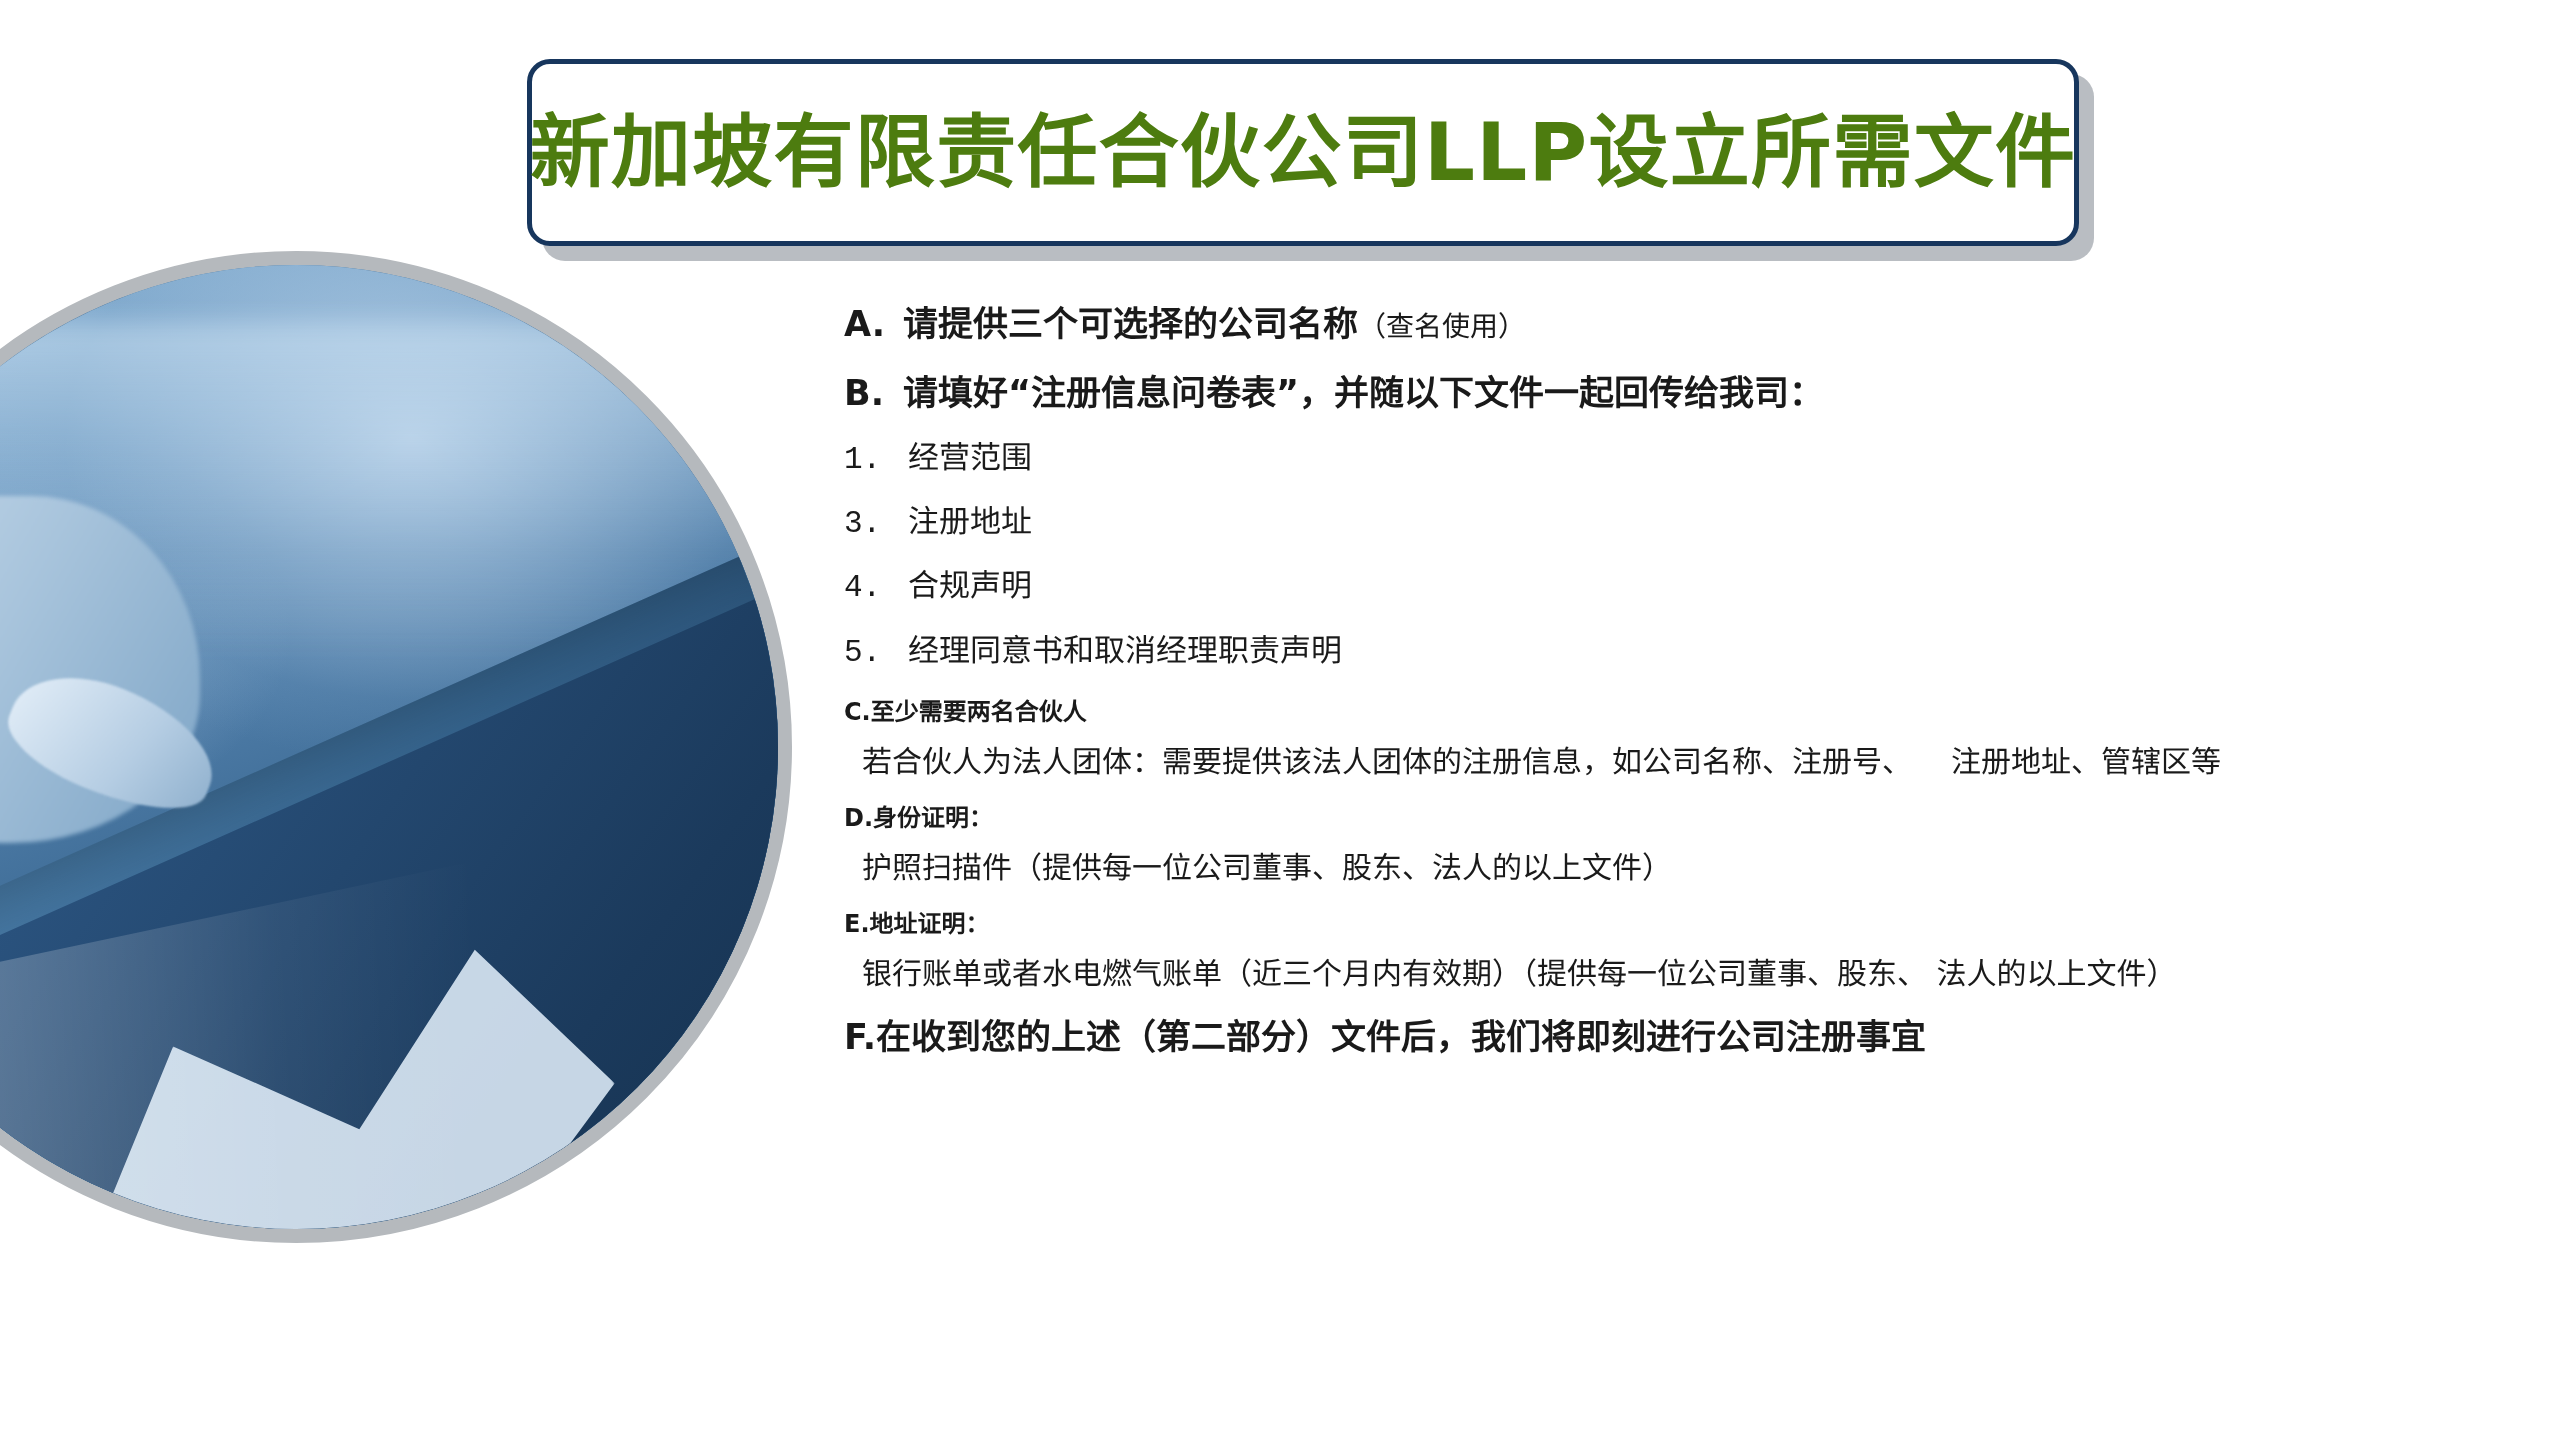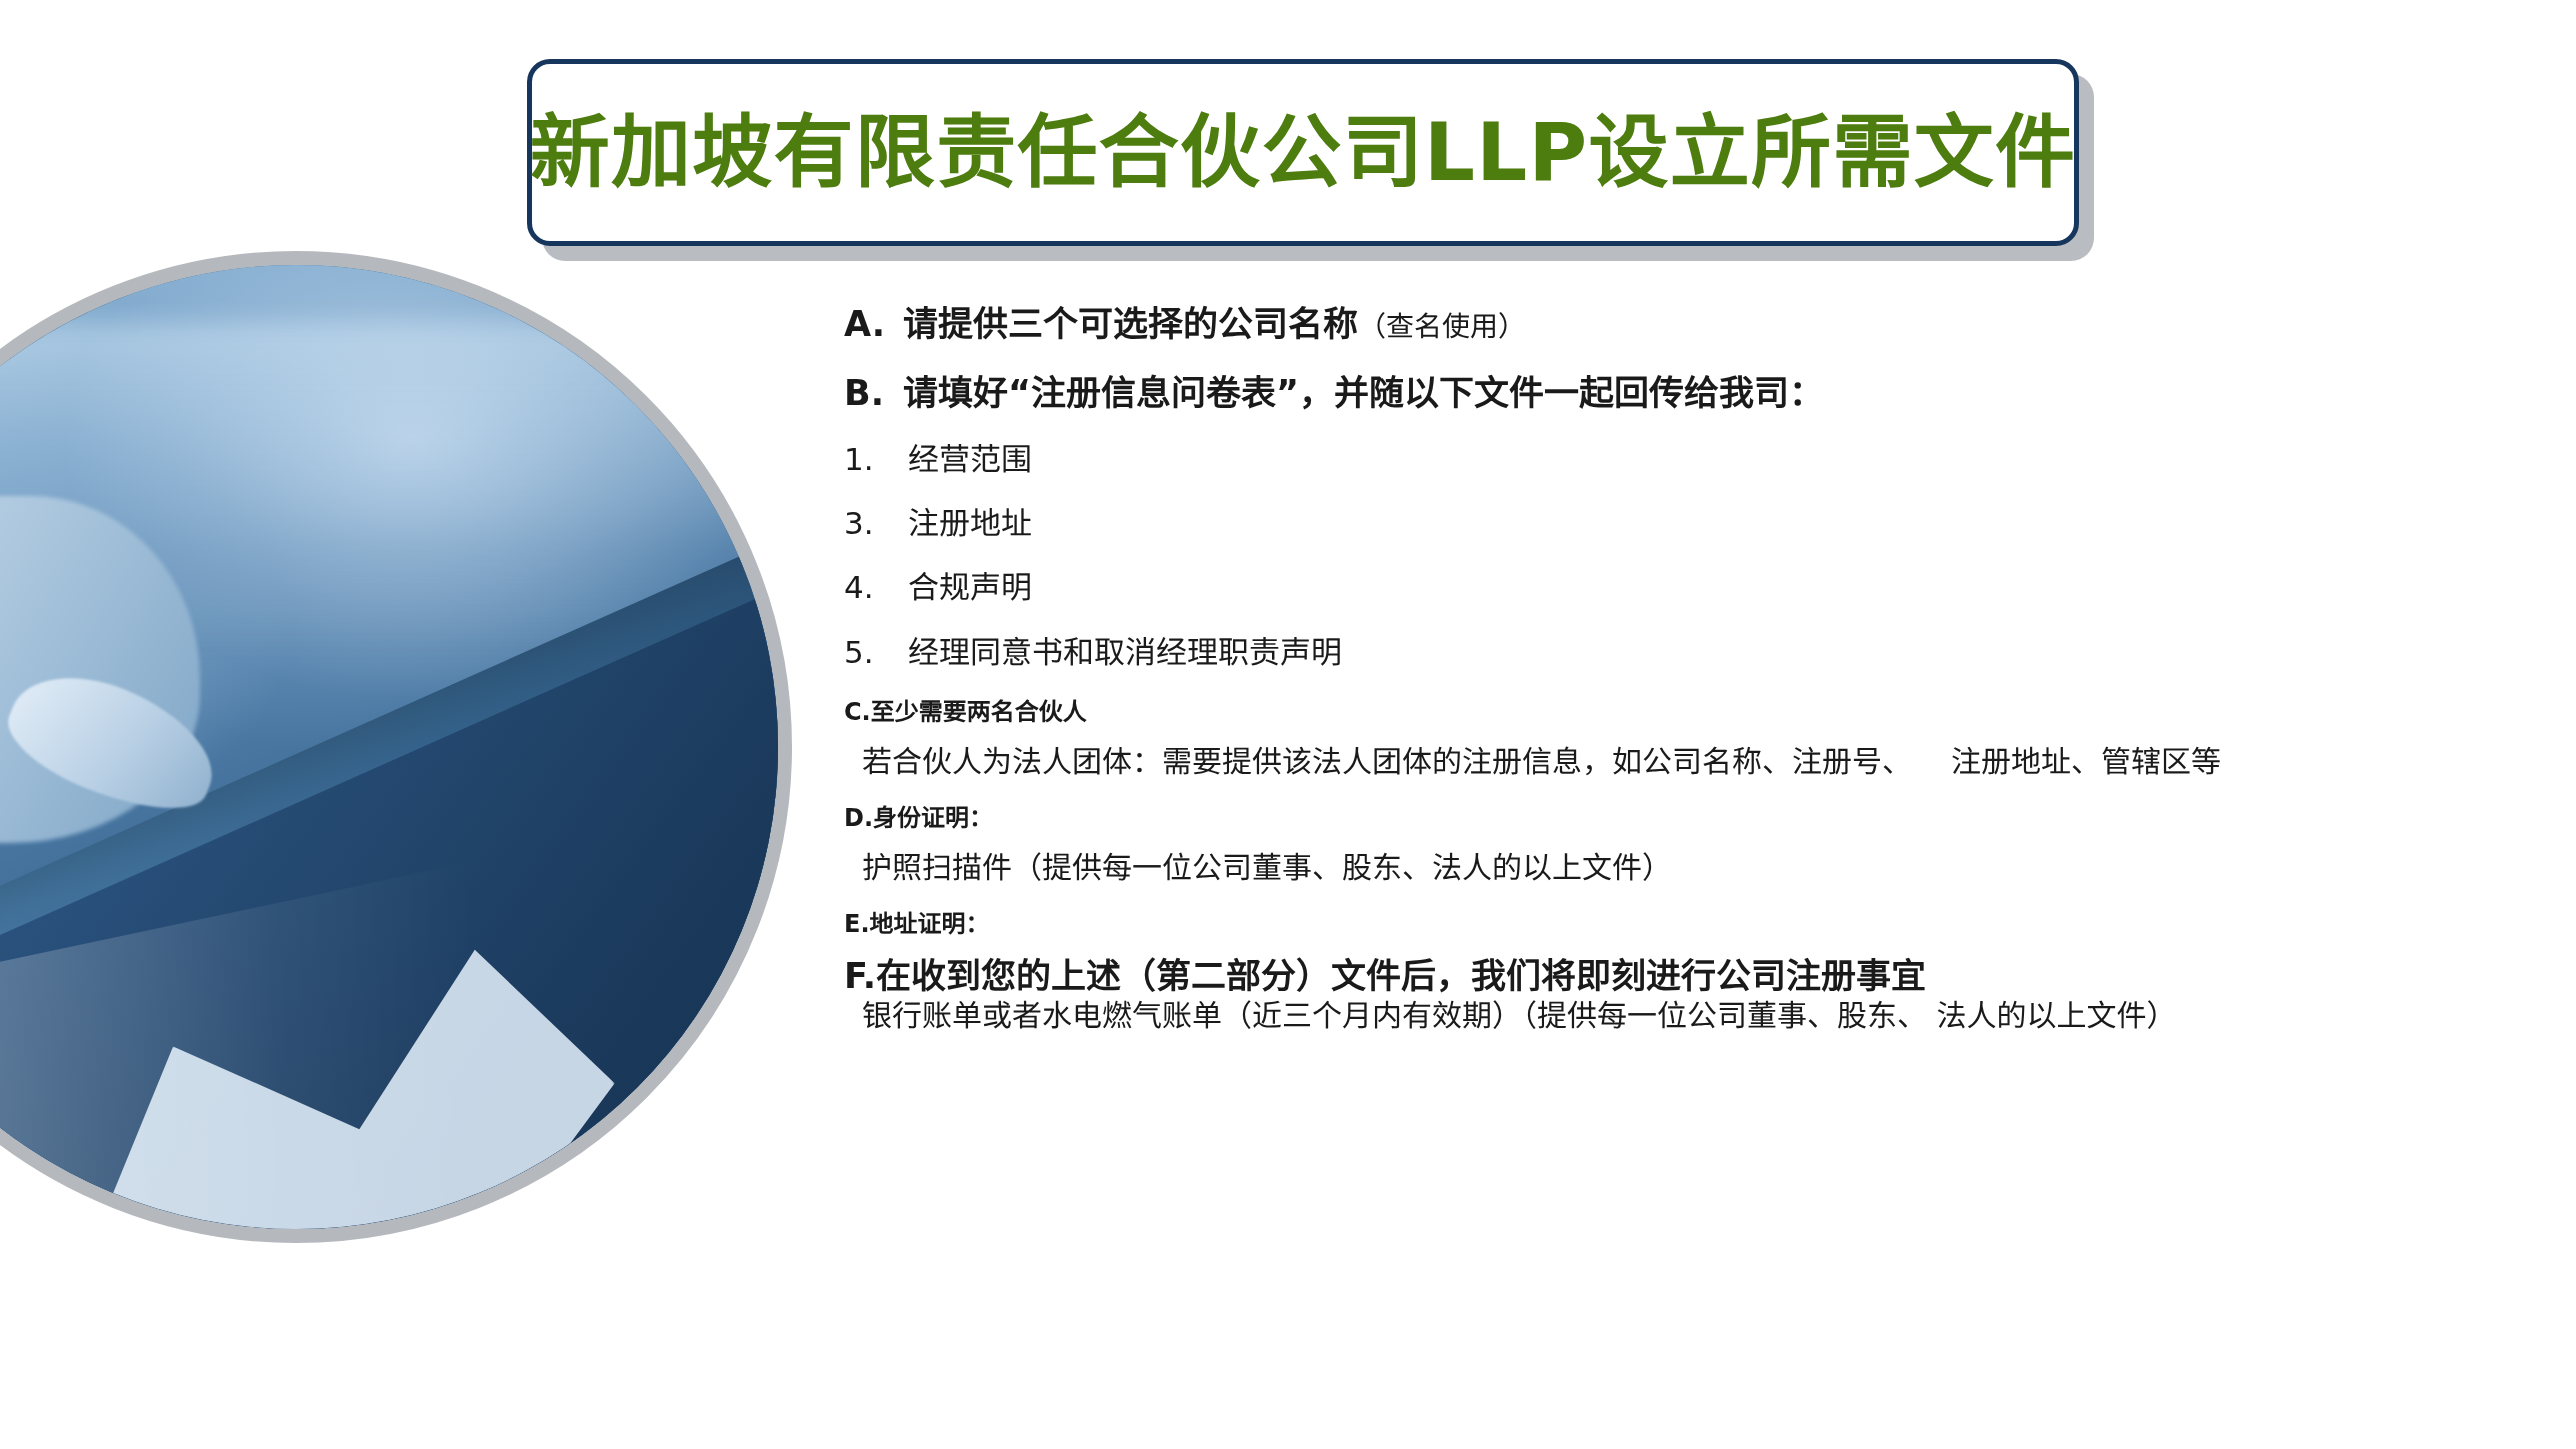--- a/index.html
+++ b/index.html
@@ -164,20 +164,21 @@
   }
   .note {
     font-size: 28px;
     font-weight: normal;
   }
   .numbered {
     font-size: 31px;
     font-weight: normal;
     margin-bottom: 27px;
     line-height: 1.2;
+    font-family: Liberation Mono, monospace;
   }
   .numbered .marker {
     display: inline-block;
     width: 64px;
   }
   .head {
     font-size: 24px;
     font-weight: bold;
     margin-bottom: 16.7px;
     line-height: 1.2;
@@ -247,17 +248,17 @@
 
   <div class="row head">C.至少需要两名合伙人</div>
   <div class="row sub">
     <span>若合伙人为法人团体：需要提供该法人团体的注册信息，如公司名称、注册号、</span><span class="gap"></span><span>注册地址、管辖区等</span>
   </div>
 
   <div class="row head">D.身份证明：</div>
   <div class="row sub">护照扫描件（提供每一位公司董事、股东、法人的以上文件）</div>
 
   <div class="row head">E.地址证明：</div>
+  <div class="row sub">银行账单或者水电燃气账单（近三个月内有效期）（提供每一位公司董事、股东、 法人的以上文件）</div>
+
   <div class="row final">F.在收到您的上述（第二部分）文件后，我们将即刻进行公司注册事宜</div>
-
-  <div class="row sub">银行账单或者水电燃气账单（近三个月内有效期）（提供每一位公司董事、股东、 法人的以上文件）</div>
 </div>
 
 
 </body></html>

